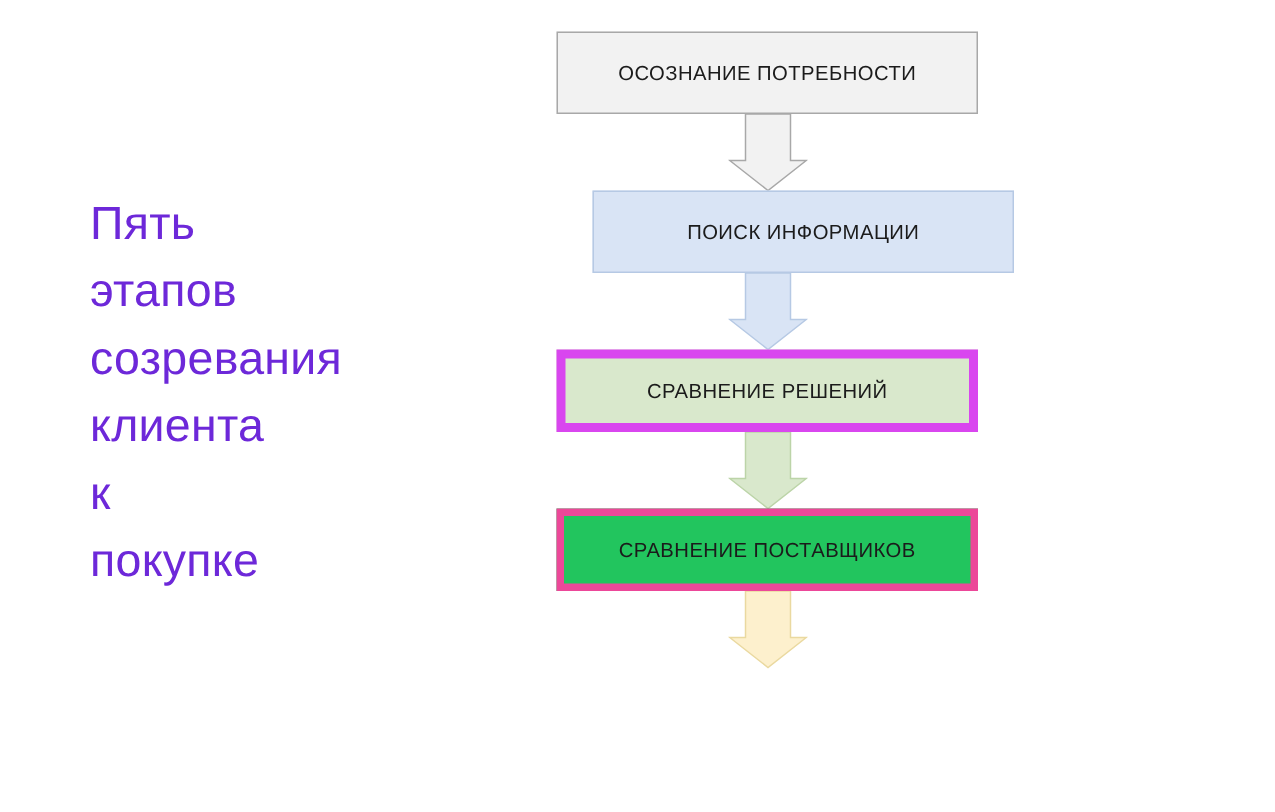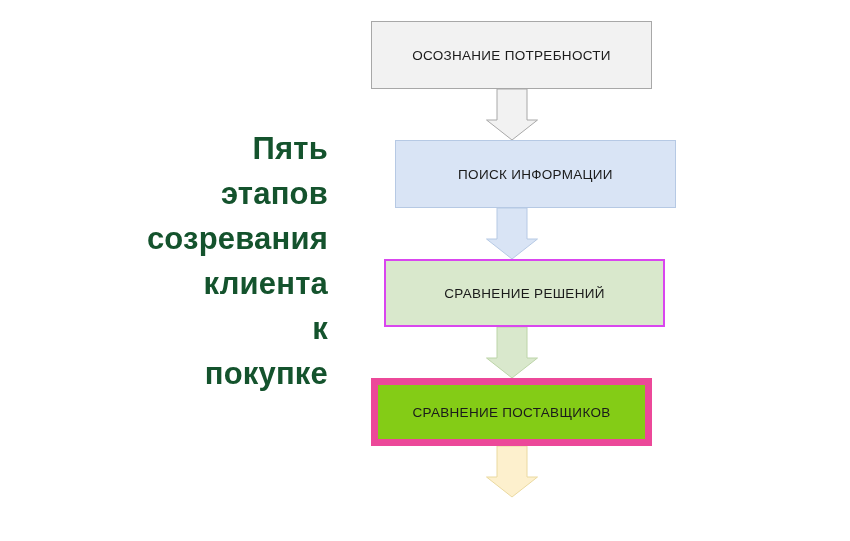--- a/index.html
+++ b/index.html
@@ -18,58 +18,58 @@
     width: 850px;
     height: 541px;
   }
 
   
   .heading {
     position: absolute;
     left: 60px;
     top: 126px;
     width: 268px;
-    text-align: right;
+    text-align: left;
     font-size: 31px;
-    font-weight: bold;
+    font-weight: normal;
     line-height: 45px;
-    color: #14532d;
+    color: #6d28d9;
     letter-spacing: 0.2px;
     white-space: pre-line;
   }
 
   
   .flow {
     position: absolute;
     left: 371px;
     top: 21px;
     width: 281px;
   }
 
   .node {
     position: relative;
     box-sizing: border-box;
     width: 281px;
-    height: 68px;
+    height: 55px;
     display: flex;
     align-items: center;
     justify-content: center;
     font-size: 13.5px;
     color: #1b1b1b;
     letter-spacing: 0.3px;
   }
   .node-label {
     display: block;
     padding: 0 8px;
   }
 
   .node.gray   { background: #f2f2f2; border: 1px solid #a8a8a8; }
   .node.blue   { background: #d9e4f5; border: 1px solid #b6c9e4; margin-left: 24px; }
-  .node.green  { background: #d9e8cc; border: 2px solid #d946ef; margin-left: 13px; }
-  .node.yellow { background: #84cc16; border: 7px solid #ec4899; }
+  .node.green  { background: #d9e8cc; border: 6px solid #d946ef; }
+  .node.yellow { background: #22c55e; border: 5px solid #ec4899; }
   .node.pink   { background: #f6cdce; border: 1px solid #e4aeb0; }
 
   
   .arrow-slot {
     position: relative;
     width: 281px;
     height: 51px;
   }
   .arrow-slot svg {
     position: absolute;

